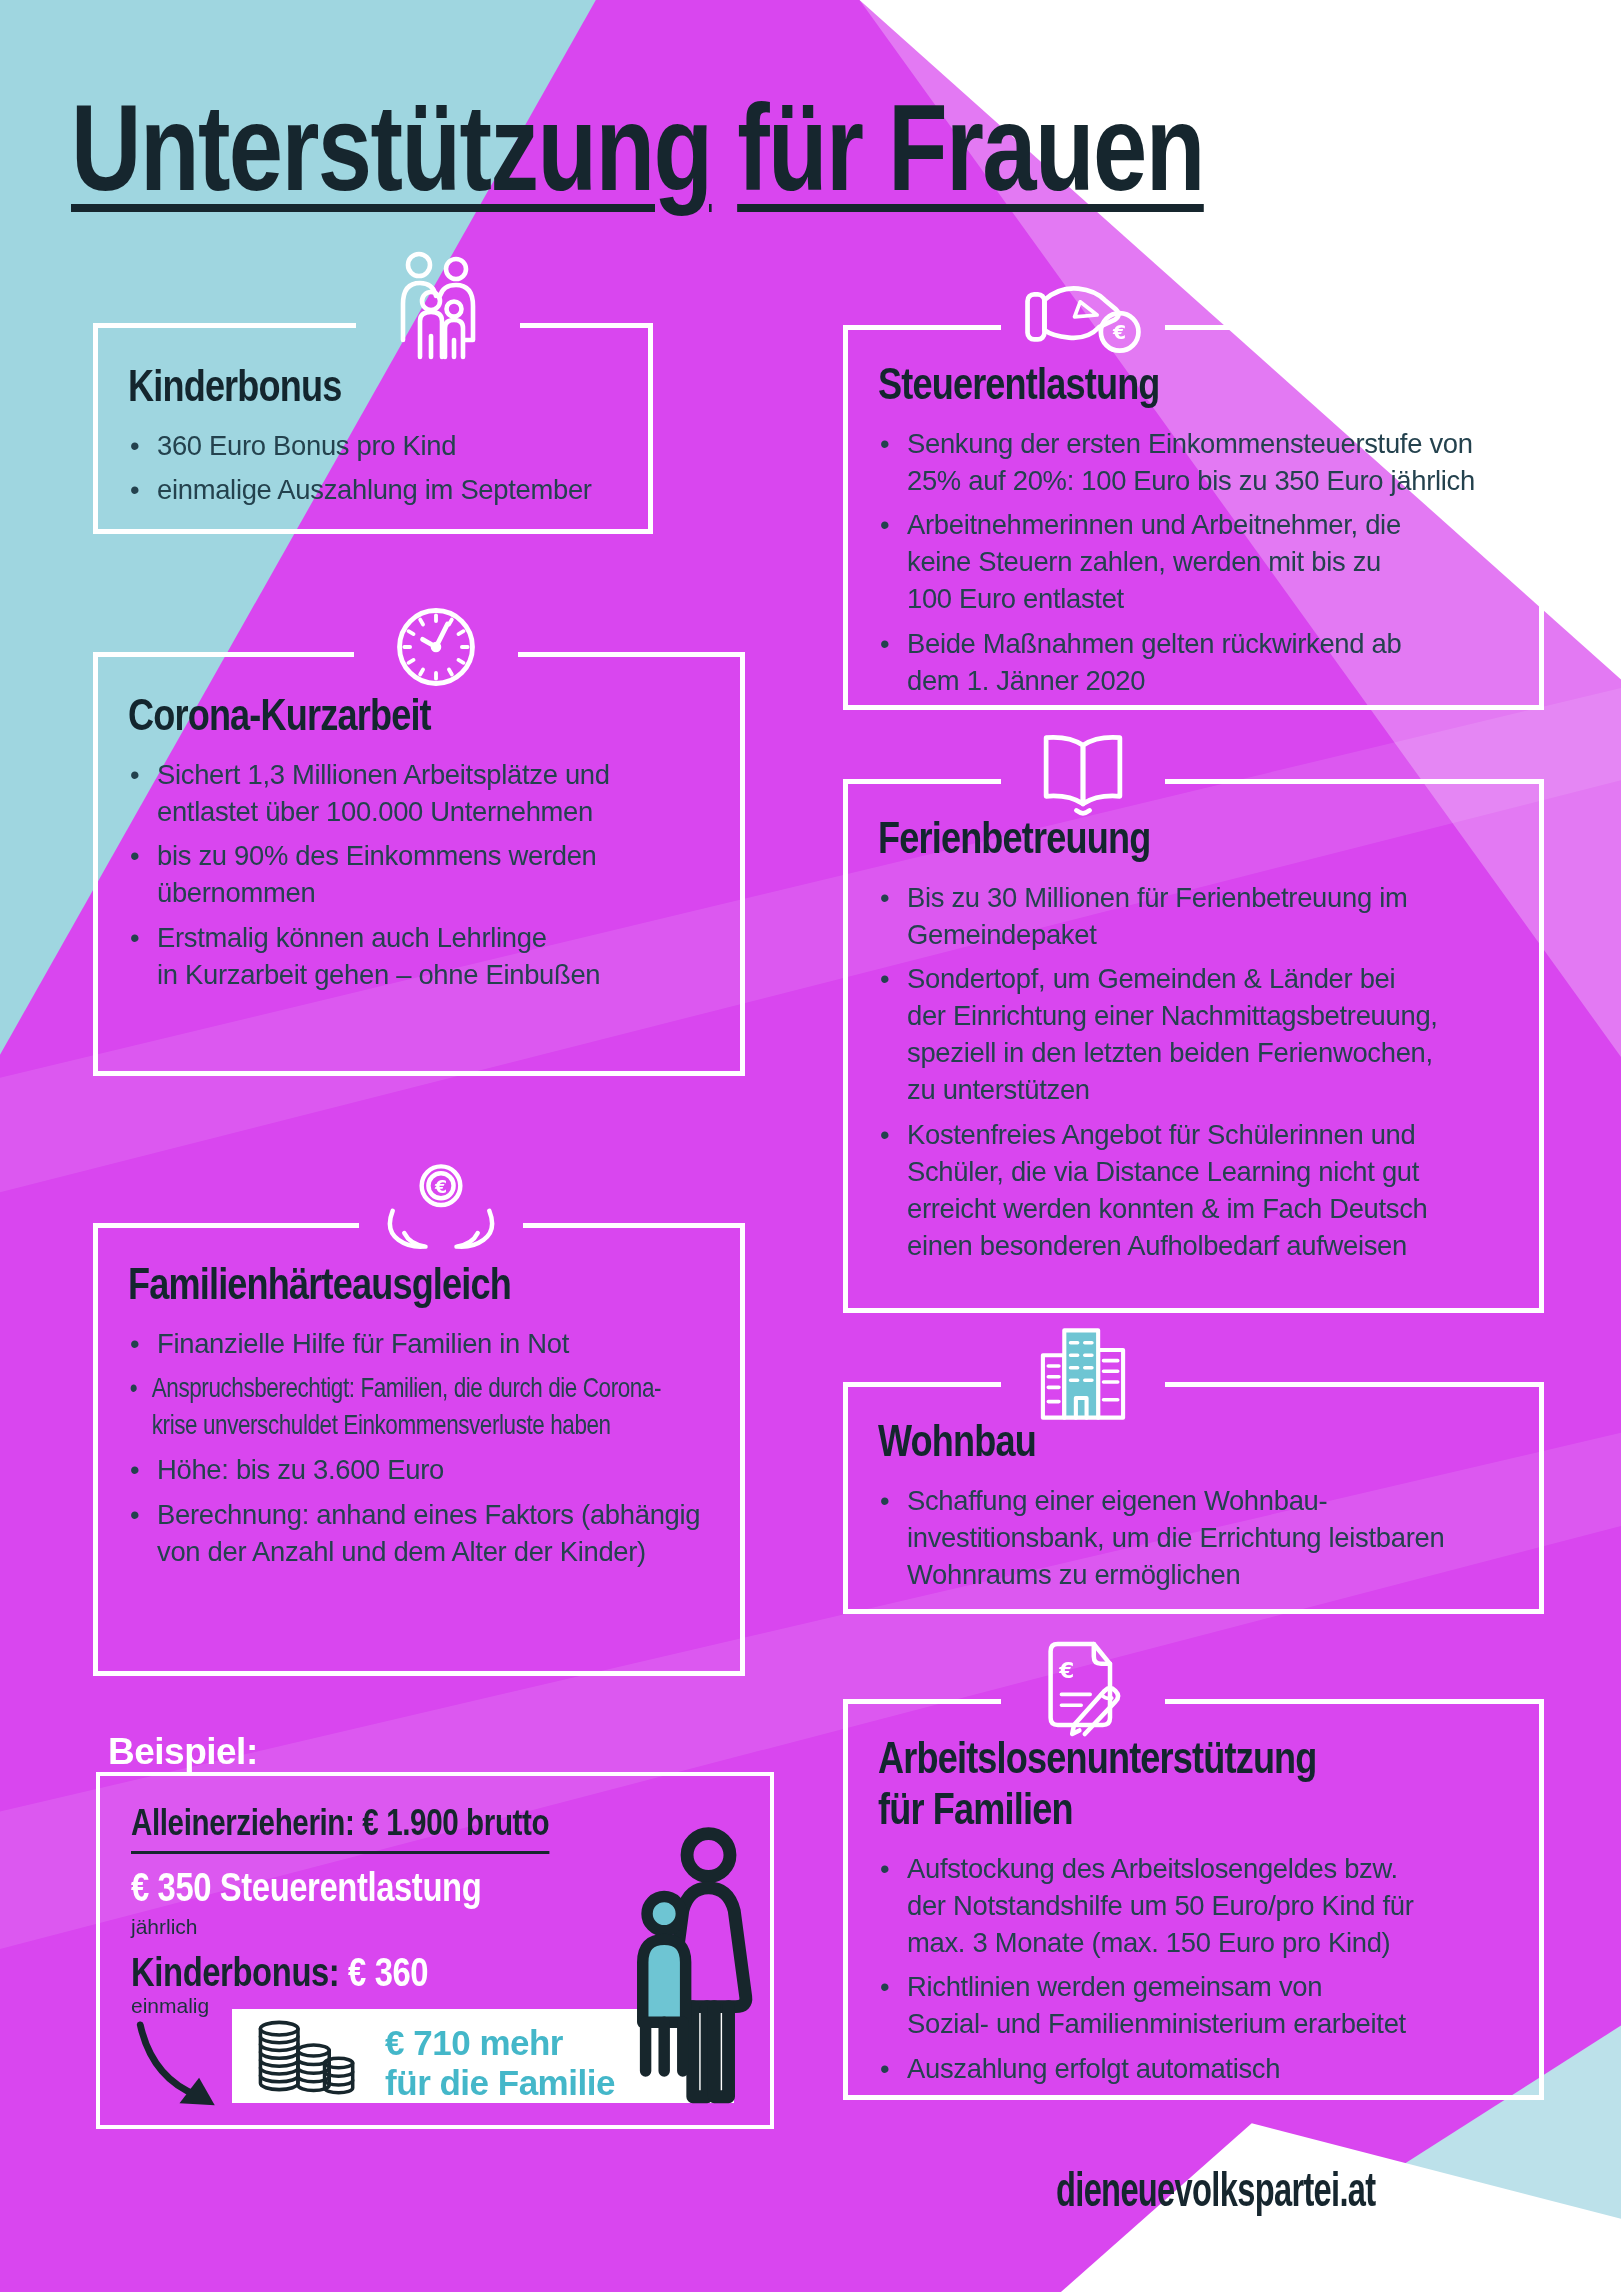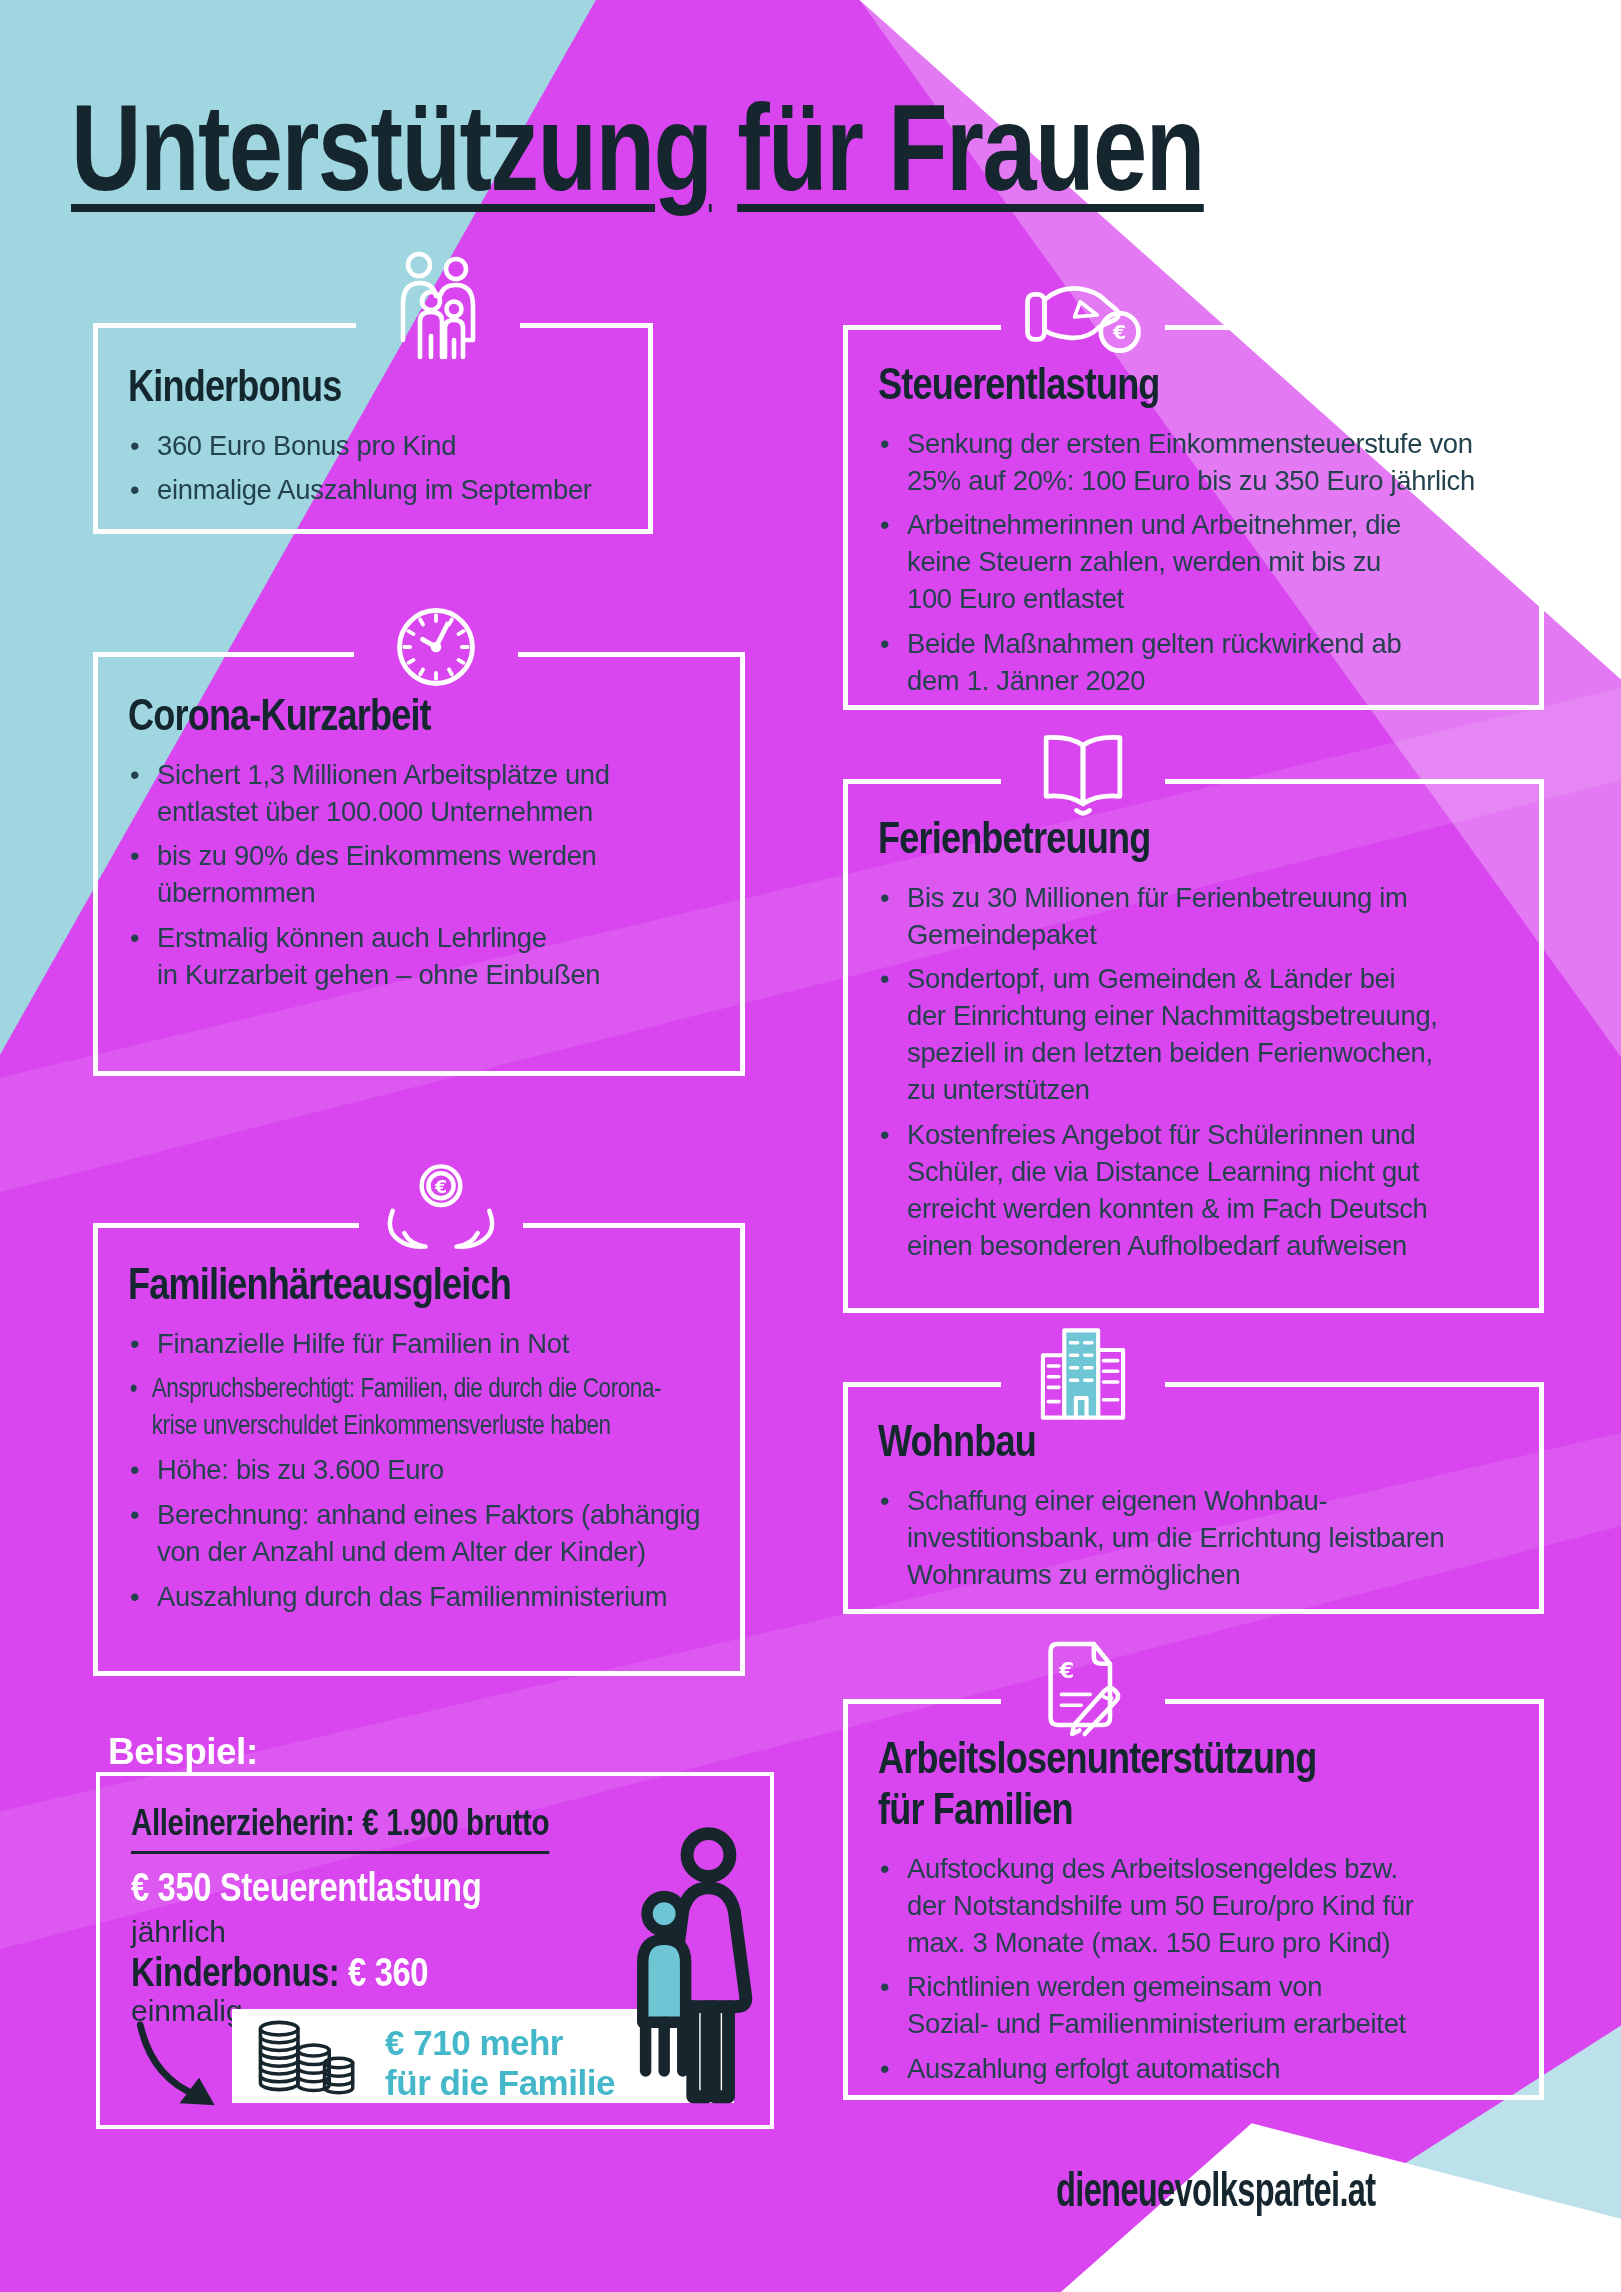--- a/index.html
+++ b/index.html
@@ -66,21 +66,21 @@
     position:absolute;left:31px;top:25.5px;
     font-size:37px;font-weight:800;color:#16262e;letter-spacing:-0.5px;
     border-bottom:3.9px solid #16262e;padding-bottom:7.8px;white-space:nowrap;
     transform:scaleX(.80);transform-origin:left top;
   }
   #bsp-line2{
     position:absolute;left:31px;top:88px;
     font-size:41px;font-weight:800;color:#ffffff;letter-spacing:-0.5px;white-space:nowrap;
     transform:scaleX(.80);transform-origin:left top;
   }
-  .bsp-note{position:absolute;left:31px;font-size:30px;color:#1c333c;}
+  .bsp-note{position:absolute;left:31px;font-size:21px;color:#1c333c;}
   #bsp-note1{top:139px;}
   #bsp-note2{top:218px;}
   #bsp-line3{
     position:absolute;left:31px;top:173px;
     font-size:41px;font-weight:800;letter-spacing:-0.5px;white-space:nowrap;
     transform:scaleX(.80);transform-origin:left top;
   }
   #bsp-line3 .dark{color:#16262e;}
   #bsp-line3 .white{color:#ffffff;}
   #bsp-arrow{position:absolute;left:21.6px;top:243px;}
@@ -207,21 +207,20 @@
     </div>
     <div class="content">
       <h2 class="panel-title">Familienhärteausgleich</h2>
       <ul class="bullets">
         <li>Finanzielle Hilfe für Familien in Not</li>
         <li class="condensed">Anspruchsberechtigt: Familien, die durch die Corona-
 krise unverschuldet Einkommensverluste haben</li>
         <li>Höhe: bis zu 3.600 Euro</li>
         <li>Berechnung: anhand eines Faktors (abhängig
 von der Anzahl und dem Alter der Kinder)</li>
-        <li>Auszahlung durch das Familienministerium</li>
       </ul>
     </div>
   </section>
 
   <section class="panel" style="left:843px;top:325px;width:701px;height:385px;--gx:240px;--pad-top:33px;">
     <div class="seg left"></div>
     <div class="seg right"></div>
     <div class="seg bottom"></div>
     <div class="seg top-l"></div>
     <div class="seg top-r"></div>

